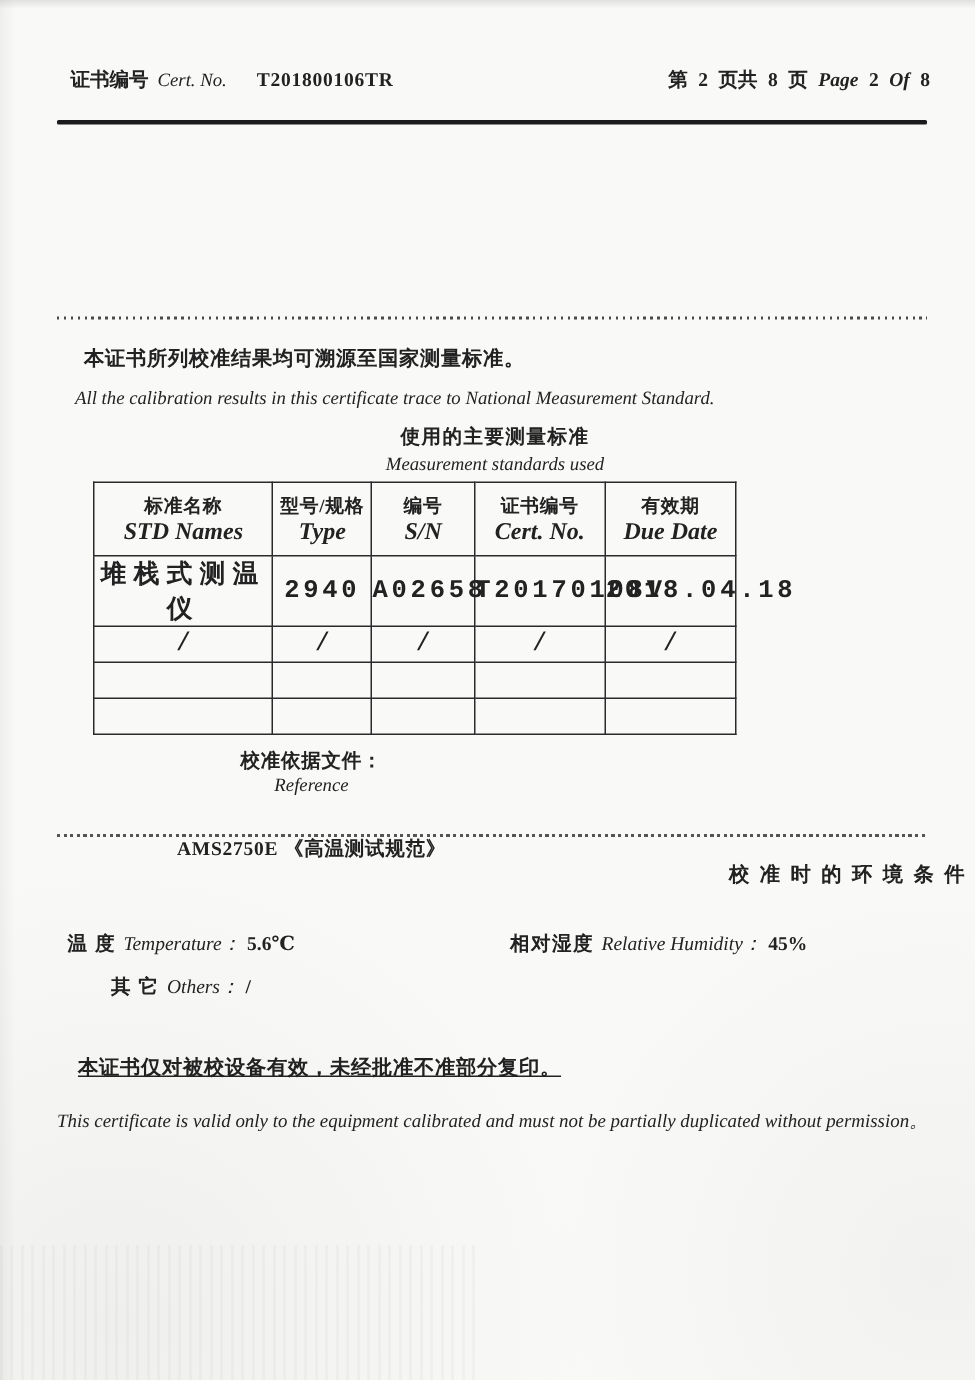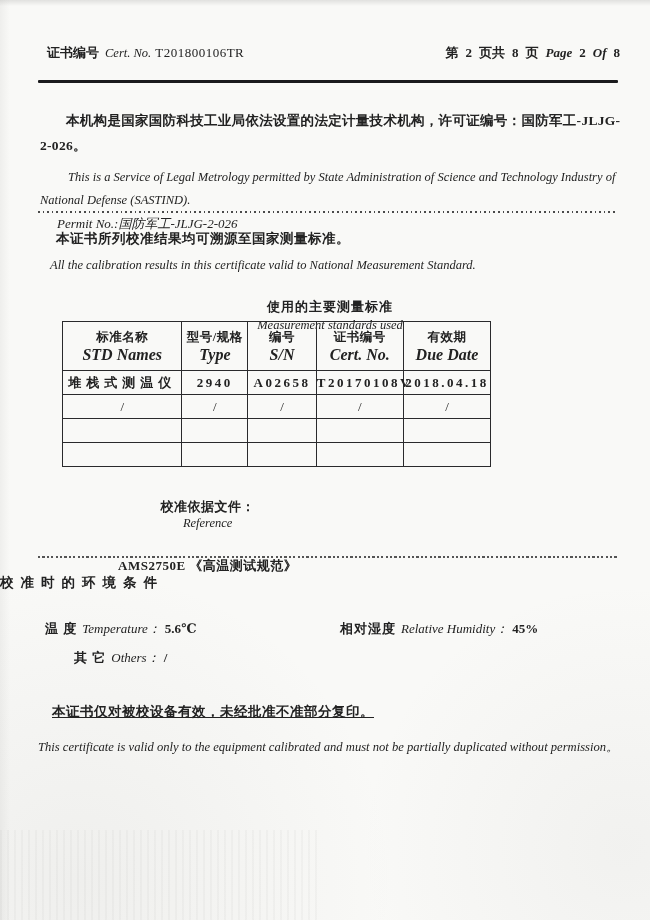--- a/index.html
+++ b/index.html
@@ -24,61 +24,61 @@
     position:absolute;left:0;bottom:0;width:320px;height:90px;
     background:repeating-linear-gradient(90deg, rgba(120,120,118,.05) 0 2px, rgba(0,0,0,0) 2px 7px);
     pointer-events:none;
   }
   .zh{font-weight:600;}
   .en-i{font-style:italic;}
   .b{font-weight:700;}
 
   
   .hdr{position:absolute;top:44px;left:47px;right:30px;display:flex;justify-content:space-between;align-items:baseline;font-size:13px;}
-  .hdr .cert-no{margin-left:4px;font-weight:400;letter-spacing:.5px;}
+  .hdr .cert-no{margin-left:20px;font-weight:700;letter-spacing:.5px;}
   .hdr .lab-en{margin-left:6px;font-size:12.5px;}
   .pgtok{margin:0 7px;}
   .rule-thick{position:absolute;top:80px;left:38px;width:580px;height:2.5px;background:#1b1b1d;border-radius:1px;}
 
   
   .permit{position:absolute;top:108px;left:40px;width:585px;}
   .permit .p-zh{margin:0;font-size:13.5px;line-height:25px;text-indent:26px;font-weight:600;letter-spacing:.3px;}
   .permit .p-en{margin:8px 0 0 0;font-size:12.5px;line-height:23px;font-style:italic;text-indent:28px;}
   .permit .p-no{margin:3px 0 0 0;font-size:13px;font-style:italic;padding-left:17px;}
 
   .divider{position:absolute;left:38px;width:580px;height:2px;}
   .divider.dot1{top:211px;background:repeating-linear-gradient(90deg,#4a4a4a 0 1.6px,rgba(0,0,0,0) 1.6px 4.6px);}
   .divider.dot2{top:556px;background:repeating-linear-gradient(90deg,#555 0 2.2px,rgba(0,0,0,0) 2.2px 4.4px);height:1.6px;}
 
   
   .trace{position:absolute;top:230px;left:40px;width:580px;}
   .trace .t-zh{margin:0;padding-left:16px;font-size:13.5px;font-weight:600;letter-spacing:.5px;}
   .trace .t-en{margin:10px 0 0 0;padding-left:10px;font-size:12.5px;font-style:italic;}
-  .trace .tt-zh{margin:25px 0 0 0;text-align:center;font-size:13px;font-weight:600;letter-spacing:1px;}
+  .trace .tt-zh{margin:9px 0 0 0;text-align:center;font-size:13px;font-weight:600;letter-spacing:1px;}
   .trace .tt-en{margin:2px 0 0 0;text-align:center;font-size:12.5px;font-style:italic;}
 
   
   table.std{position:absolute;top:321px;left:62px;width:429px;border-collapse:collapse;table-layout:fixed;}
   table.std th,table.std td{border:1.7px solid #2a2a2c;text-align:center;vertical-align:middle;padding:0;}
   table.std th{height:48px;font-size:12.5px;}
   table.std th .zh{font-weight:600;letter-spacing:.5px;}
   table.std th .en-i{font-weight:600;font-size:16px;}
-  table.std td{height:23px;font-size:13px;}
+  table.std td{height:23px;font-size:17px;font-family:Liberation Mono, monospace;}
   td.cjk-sp{letter-spacing:5px;font-weight:600;font-size:13px;}
   td.num-sp{letter-spacing:2.5px;font-weight:600;}
 
   
   .refsec{position:absolute;top:498px;left:118px;display:flex;align-items:center;gap:26px;flex-direction:column;}
   .ref-label{text-align:center;}
   .ref-label .zh{display:block;font-size:13px;letter-spacing:.5px;}
   .ref-label .en-i{display:block;font-size:12.5px;}
   .ref-value{font-size:13px;font-weight:600;letter-spacing:.5px;padding-bottom:8px;}
 
   
-  .env-title-zh{position:absolute;top:574px;left:0;width:650px;text-align:left;font-size:13.5px;font-weight:600;letter-spacing:7px;}
+  .env-title-zh{position:absolute;top:574px;left:0;width:650px;text-align:right;font-size:13.5px;font-weight:600;letter-spacing:7px;}
   .env-title-en{position:absolute;top:593px;left:0;width:650px;text-align:center;font-size:12.5px;font-style:italic;font-weight:600;}
   .env-row1{position:absolute;top:620px;left:0;width:650px;font-size:13px;}
   .env-temp{position:absolute;left:45px;top:0;}
   .env-hum{position:absolute;left:340px;top:0;}
   .env-row2{position:absolute;top:649px;left:48px;font-size:13px;margin-left:26px;}
   .env-zh{font-weight:600;letter-spacing:1px;}
   .env-en{font-style:italic;margin-left:5px;}
   .env-val{margin-left:4px;font-weight:700;}
 
   
@@ -94,31 +94,26 @@
   <div class="hdr">
     <div>
       <span class="zh">证书编号</span><span class="en-i lab-en">Cert. No.</span><span class="cert-no">T201800106TR</span>
     </div>
     <div>
       <span class="zh">第</span><span class="b pgtok">2</span><span class="zh">页共</span><span class="b pgtok">8</span><span class="zh">页</span><span class="en-i b pgtok">Page</span><span class="b">2</span><span class="en-i b pgtok">Of</span><span class="b">8</span>
     </div>
   </div>
   <div class="rule-thick"></div>
 
-  <section class="permit">
-    <p class="p-zh">本机构是国家国防科技工业局依法设置的法定计量技术机构，许可证编号：国防军工-JLJG-2-026。</p>
-    <p class="p-en">This is a Service of Legal Metrology permitted by State Administration of Science and Technology Industry of National Defense (SASTIND).</p>
-    <p class="p-no">Permit No.:国防军工-JLJG-2-026</p>
-  </section>
 
   <div class="divider dot1"></div>
 
   <section class="trace">
     <p class="t-zh">本证书所列校准结果均可溯源至国家测量标准。</p>
-    <p class="t-en">All the calibration results in this certificate valid to National Measurement Standard.</p>
+    <p class="t-en">All the calibration results in this certificate trace to National Measurement Standard.</p>
     <p class="tt-zh">使用的主要测量标准</p>
     <p class="tt-en">Measurement standards used</p>
   </section>
 
   <table class="std">
     <colgroup>
       <col style="width:27.9%">
         <col style="width:15.4%">
         <col style="width:16.0%">
         <col style="width:20.35%">

